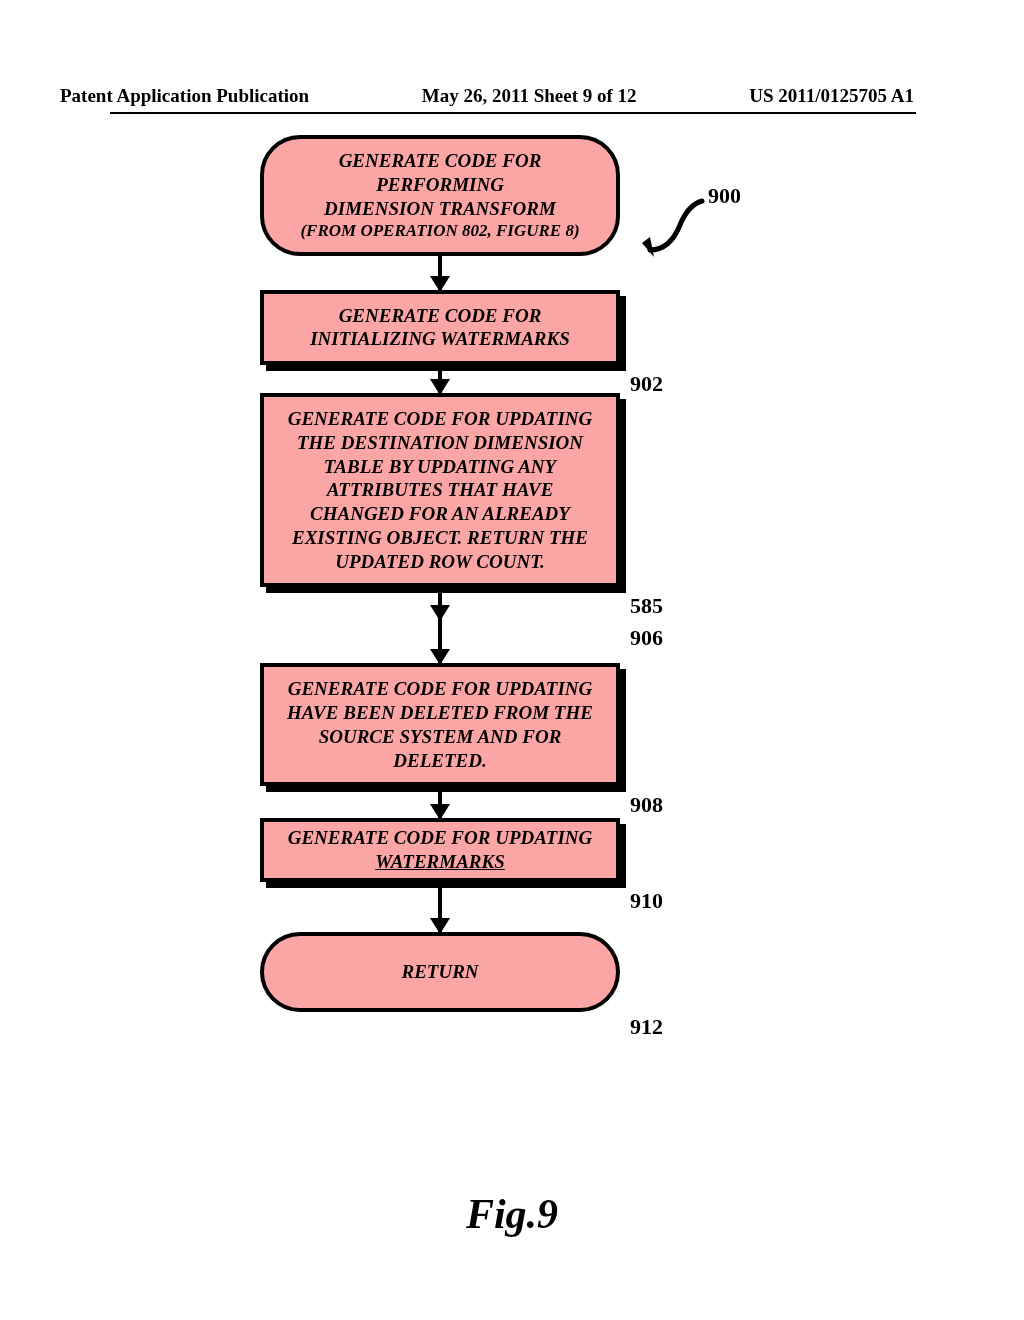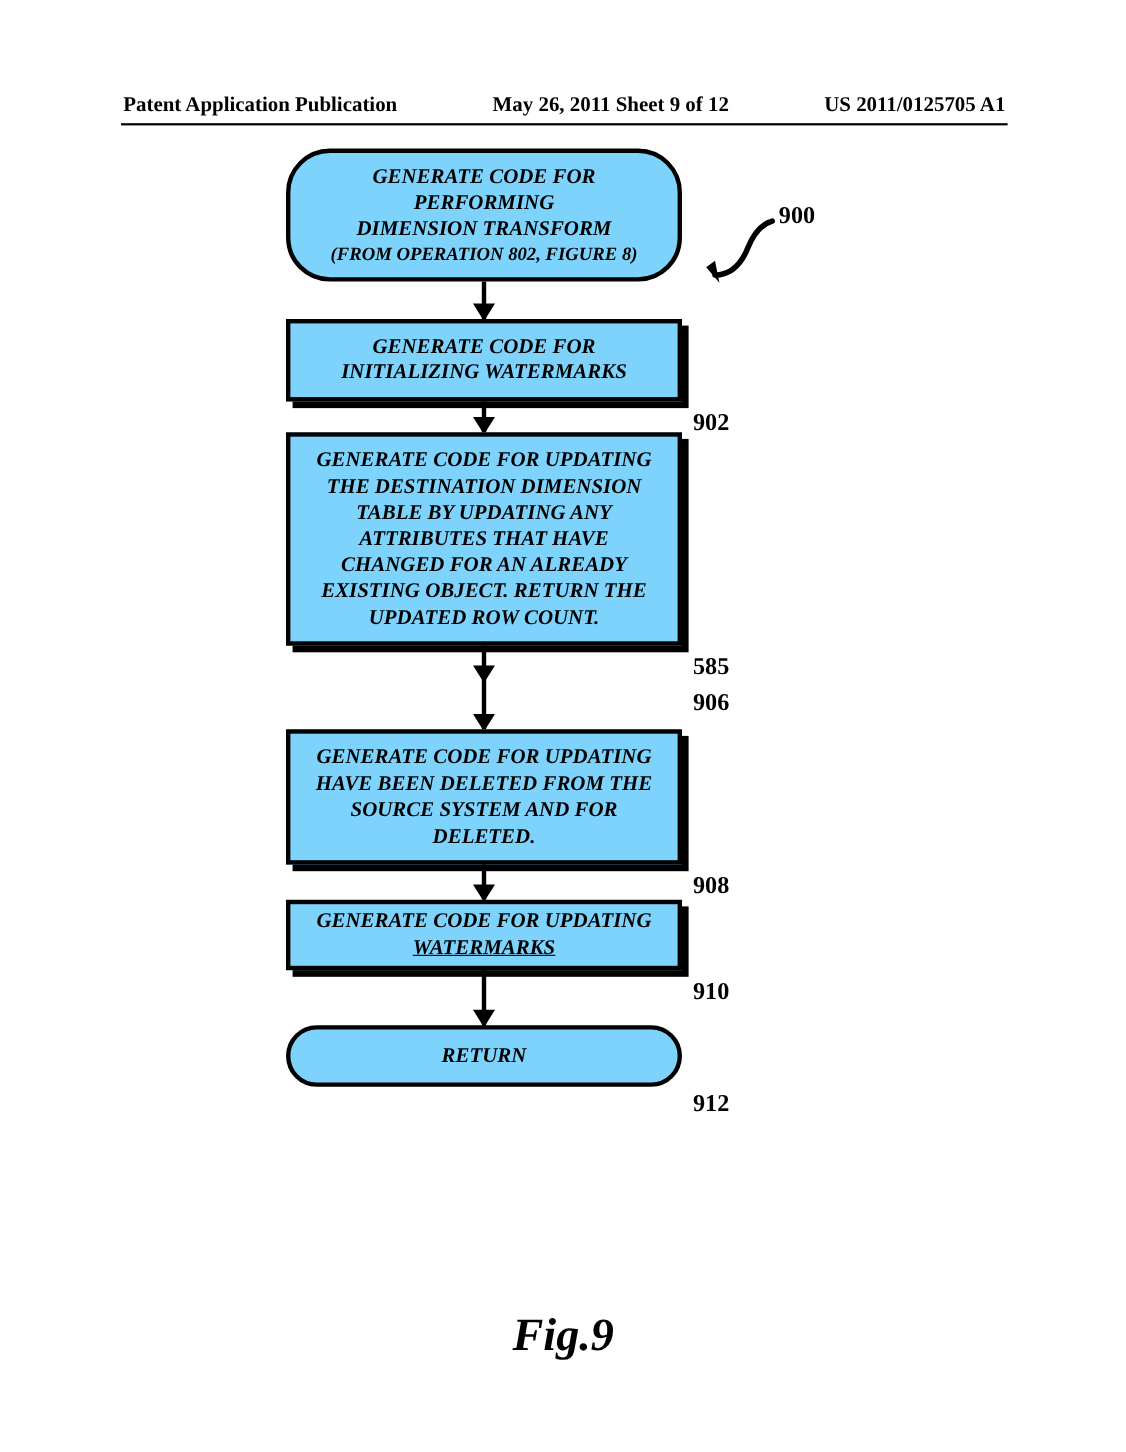--- a/index.html
+++ b/index.html
@@ -10,21 +10,21 @@
     height: 1320px;
     position: relative;
   }
   .header {
     position: absolute;
     top: 85px;
     left: 0;
     width: 100%;
     display: flex;
     justify-content: space-between;
-    padding: 0 110px 0 112px;
+    padding: 0 110px 0 60px;
     font-weight: bold;
     font-size: 19px;
   }
   .header-rule {
     position: absolute;
     top: 112px;
     left: 110px;
     right: 108px;
     border-top: 2px solid #000;
   }
@@ -34,21 +34,21 @@
     left: 0;
     width: 100%;
   }
   .col {
     width: 360px;
     margin-left: 260px;
     position: relative;
   }
   .terminal, .process {
     width: 360px;
-    background: #7dd3fc;
+    background: #fca5a5;
     text-align: center;
     font-weight: bold;
     font-style: italic;
     line-height: 1.25;
     position: relative;
   }
   .terminal {
     border: 4px solid #000;
     border-radius: 40px;
     padding: 10px 22px;
@@ -181,21 +181,21 @@
     <div class="process tight">
       <div>GENERATE CODE FOR UPDATING</div>
       <div style="text-decoration: underline;">WATERMARKS</div>
     </div>
     <span class="ref-label" style="left:370px; margin-top:6px;">910</span>
 
     <div class="arrow-wrap">
         <div class="arrow" style="height:50px;"></div>
       </div>
 
-    <div class="terminal" style="padding:12px 22px;">
+    <div class="terminal" style="padding:24px 22px;">
       <div>RETURN</div>
     </div>
     <span class="ref-label" style="left:370px; margin-top:2px;">912</span>
 
   </div>
 </div>
 
 <div class="fig-label">Fig.9</div>
 
 </body></html>

